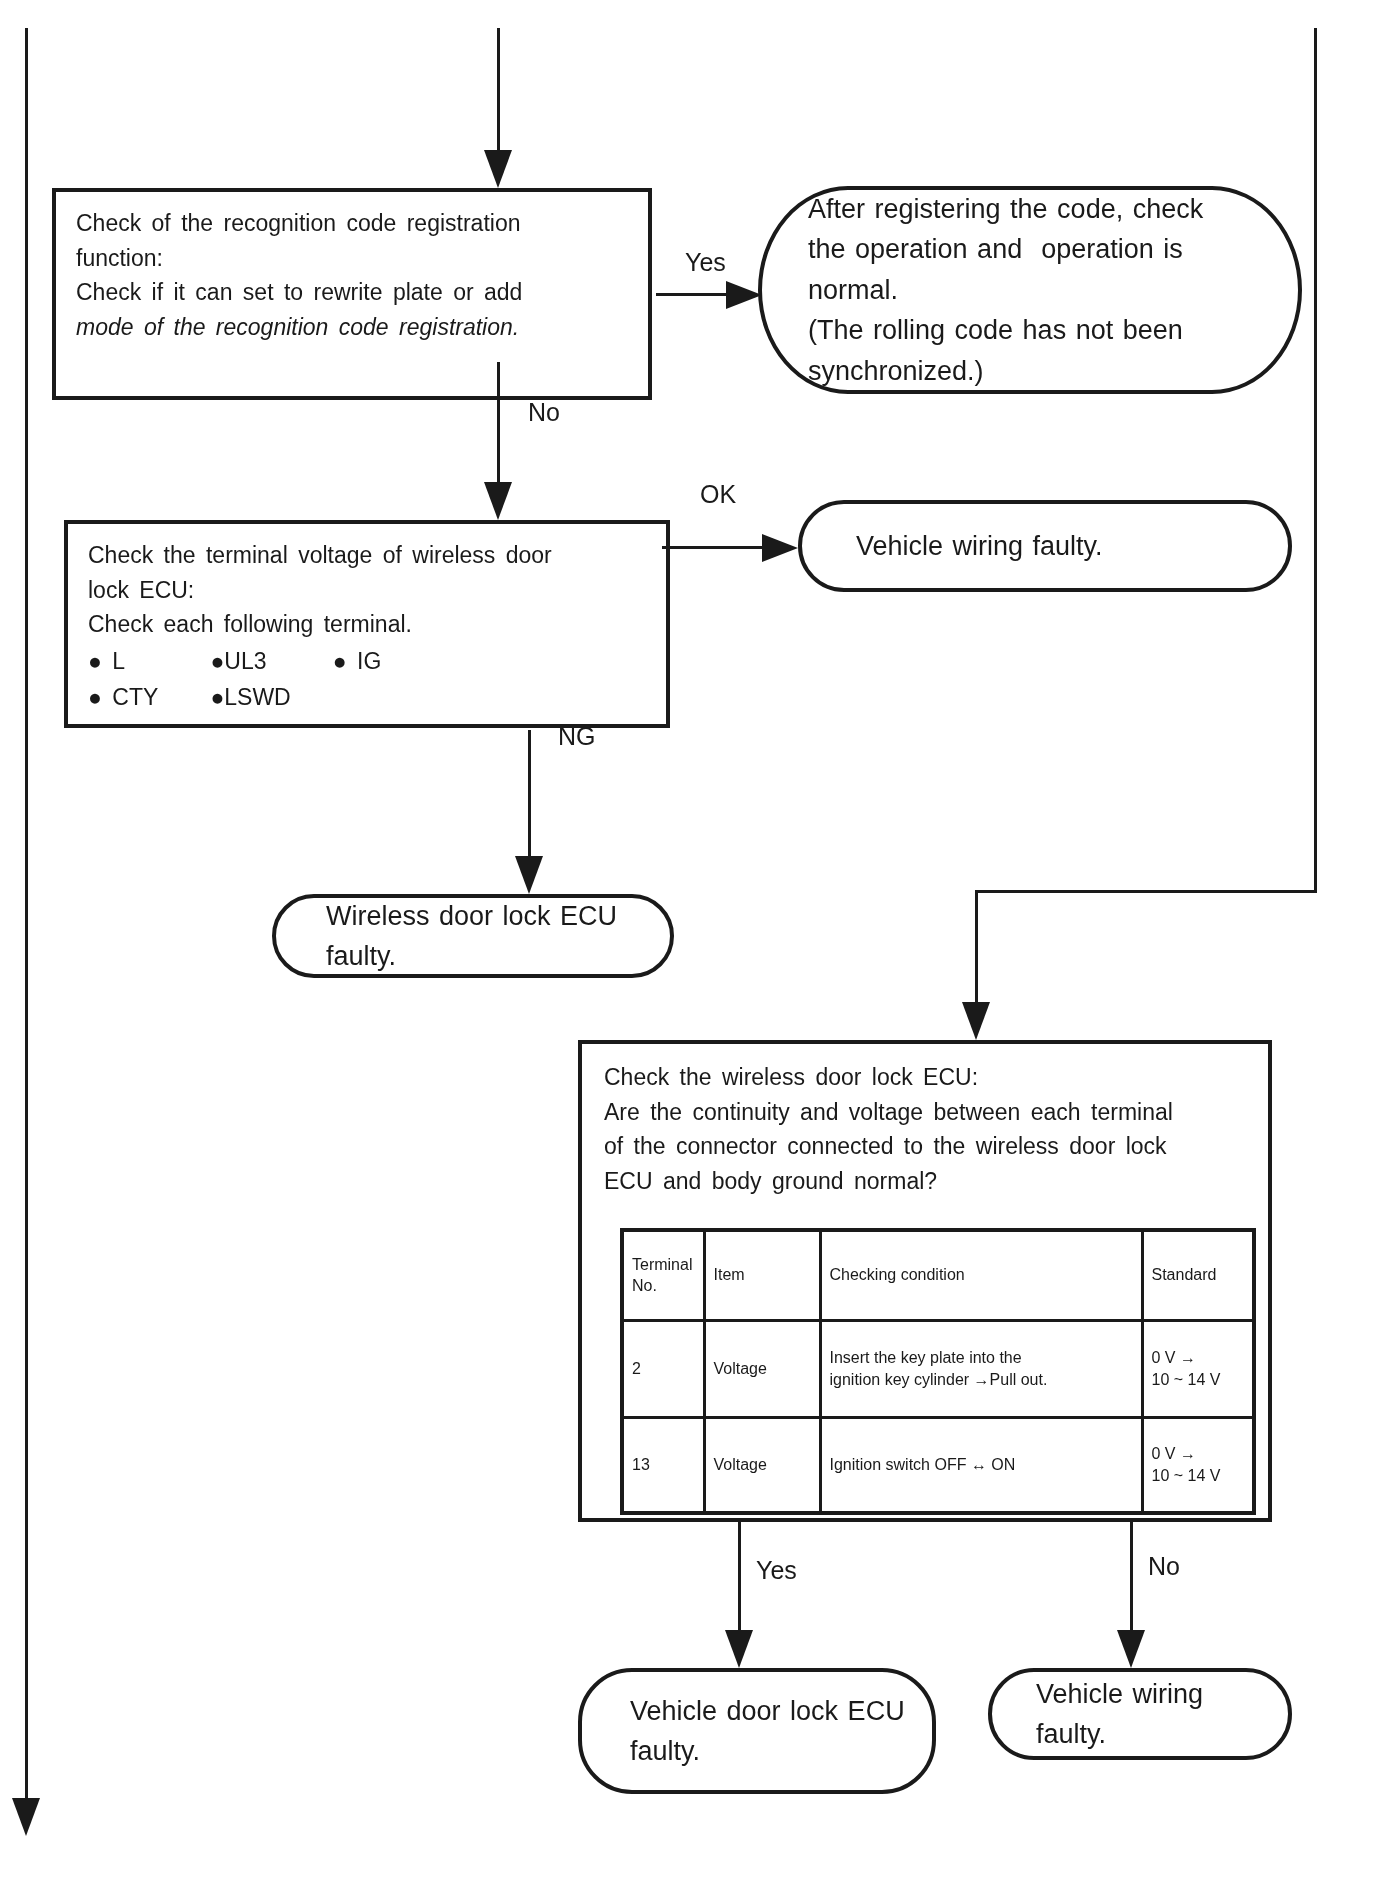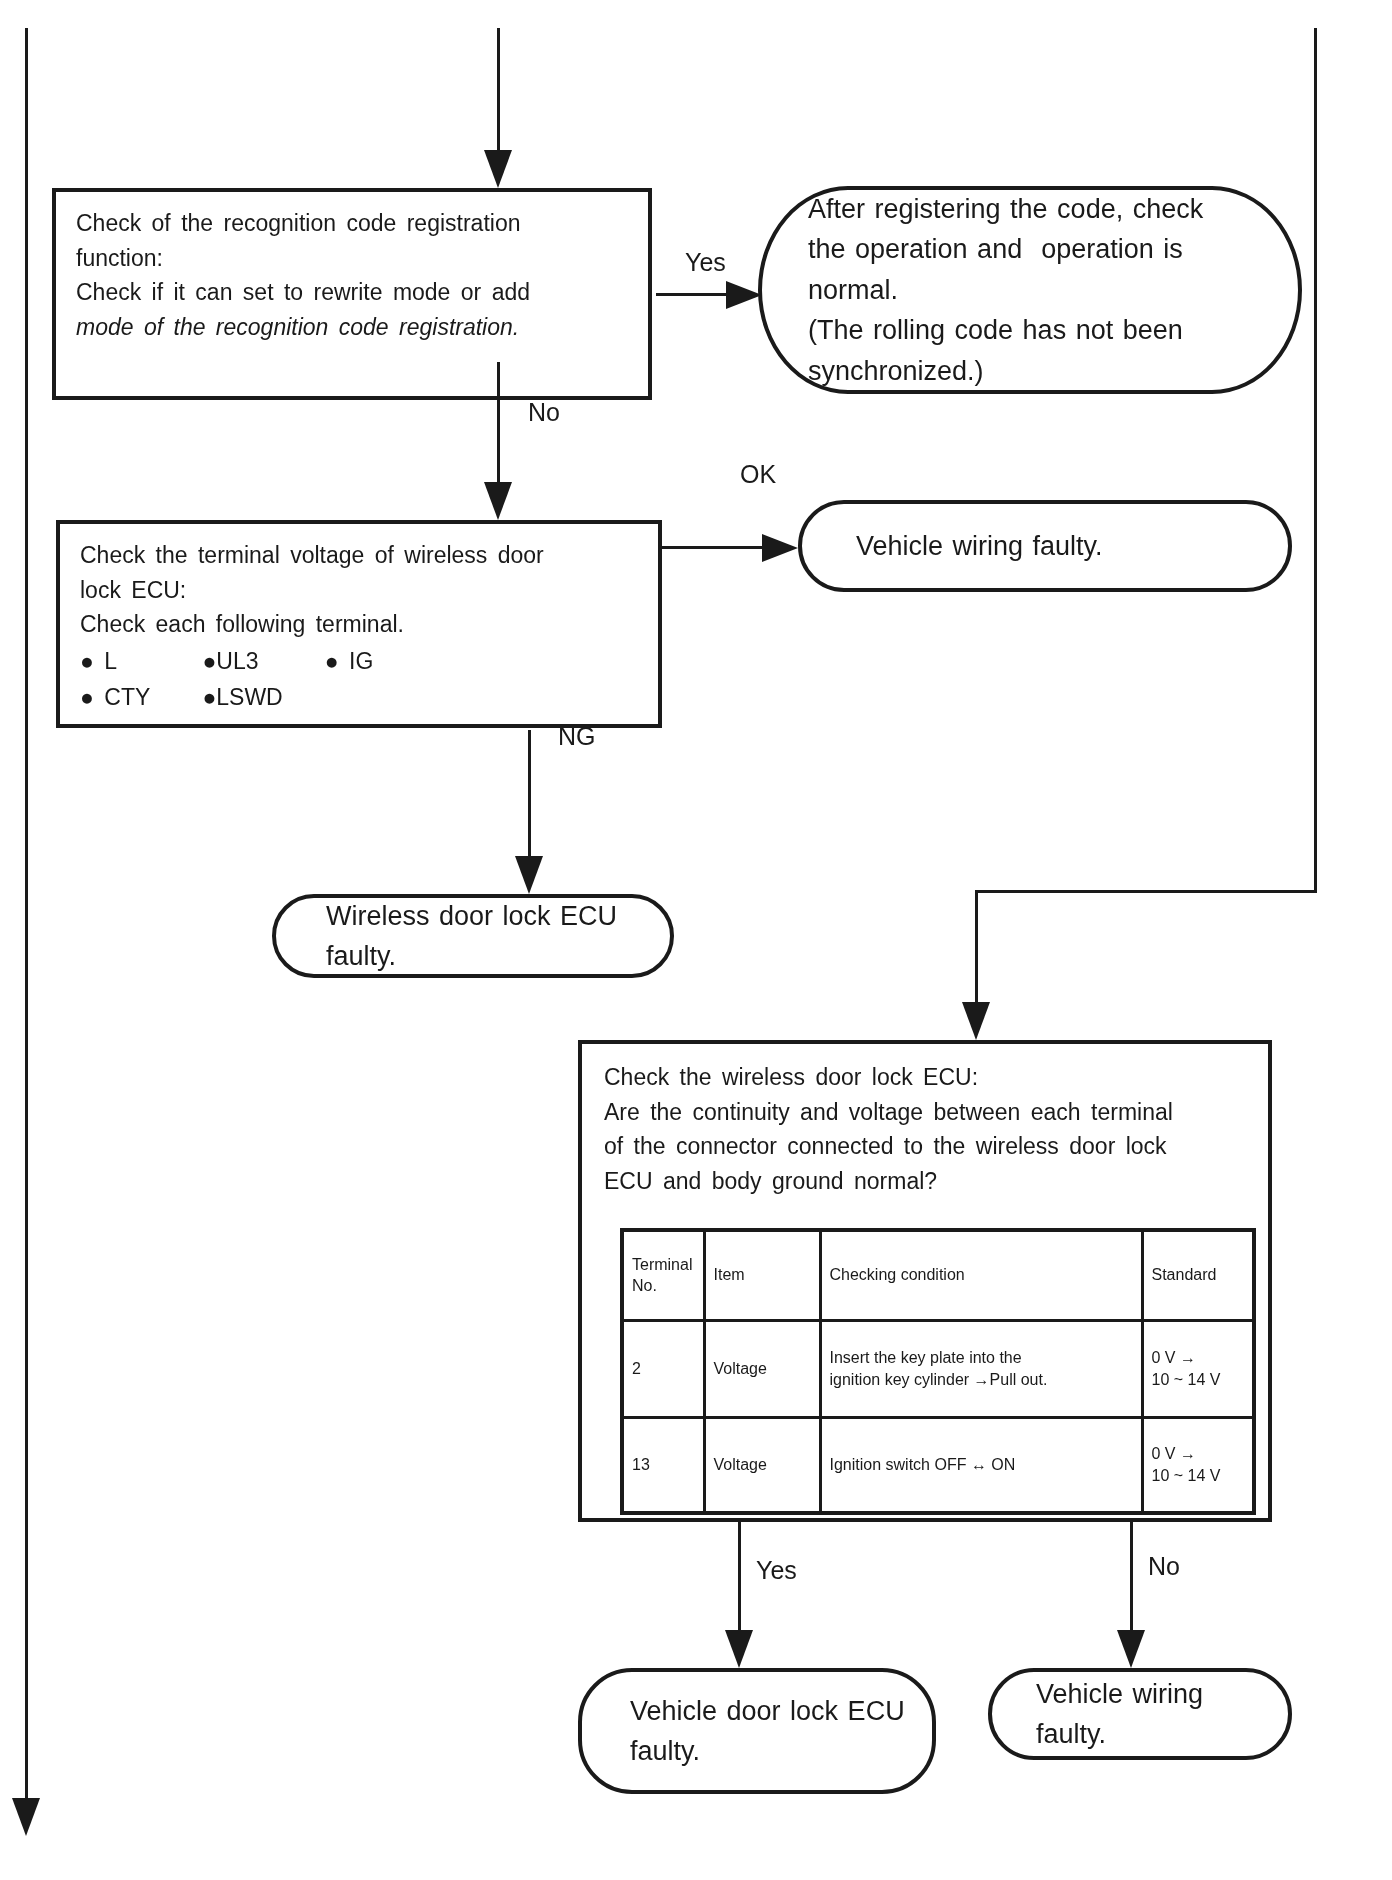--- a/index.html
+++ b/index.html
@@ -63,54 +63,54 @@
   <div class="ln" style="left:975px;top:890px;width:342px;height:3px;"></div>
   <div class="ln" style="left:975px;top:890px;width:3px;height:112px;"></div>
   <div class="ah-down" style="left:962px;top:1002px;"></div>
 
   <div class="ln" style="left:497px;top:28px;width:3px;height:124px;"></div>
   <div class="ah-down" style="left:484px;top:150px;"></div>
 
   <div class="proc" style="left:52px;top:188px;width:600px;height:212px;">
     <div class="pre">Check of the recognition code registration
 function:</div>
-    <div>Check if it can set to rewrite mode or add</div>
+    <div>Check if it can set to rewrite plate or add</div>
     <div class="ital">mode of the recognition code registration.</div>
   </div>
 
   <div class="lbl" style="left:685px;top:248px;">Yes</div>
   <div class="ln" style="left:656px;top:293px;width:74px;height:3px;"></div>
   <div class="ah-right" style="left:726px;top:281px;"></div>
 
   <div class="term pre" style="left:758px;top:186px;width:544px;height:208px;border-radius:90px/104px;padding:10px 46px;">After registering the code, check
 the operation and  operation is
 normal.
 (The rolling code has not been
 synchronized.)</div>
 
   <div class="ln" style="left:497px;top:362px;width:3px;height:122px;"></div>
   <div class="ah-down" style="left:484px;top:482px;"></div>
   <div class="lbl" style="left:528px;top:398px;">No</div>
 
-  <div class="proc" style="left:56px;top:520px;width:606px;height:208px;">
+  <div class="proc" style="left:64px;top:520px;width:606px;height:208px;">
     <div class="pre">Check the terminal voltage of wireless door
 lock ECU:
 Check each following terminal.</div>
     <div class="bullets">
       <span class="b">● L</span>
       <span class="b">●UL3</span>
       <span class="b">● IG</span>
     </div>
     <div class="bullets">
       <span class="b">● CTY</span>
       <span class="b">●LSWD</span>
     </div>
   </div>
 
-  <div class="lbl" style="left:700px;top:460px;margin-left:40px;">OK</div>
+  <div class="lbl" style="left:700px;top:480px;">OK</div>
   <div class="ln" style="left:662px;top:546px;width:102px;height:3px;"></div>
   <div class="ah-right" style="left:762px;top:534px;"></div>
 
   <div class="term" style="left:798px;top:500px;width:494px;height:92px;border-radius:46px;padding:0 20px 0 54px;">Vehicle wiring faulty.</div>
 
   <div class="ln" style="left:528px;top:730px;width:3px;height:128px;"></div>
   <div class="ah-down" style="left:515px;top:856px;"></div>
   <div class="lbl" style="left:558px;top:722px;">NG</div>
 
   <div class="term" style="left:272px;top:894px;width:402px;height:84px;border-radius:42px;padding:0 20px 0 50px;">Wireless door lock ECU faulty.</div>

